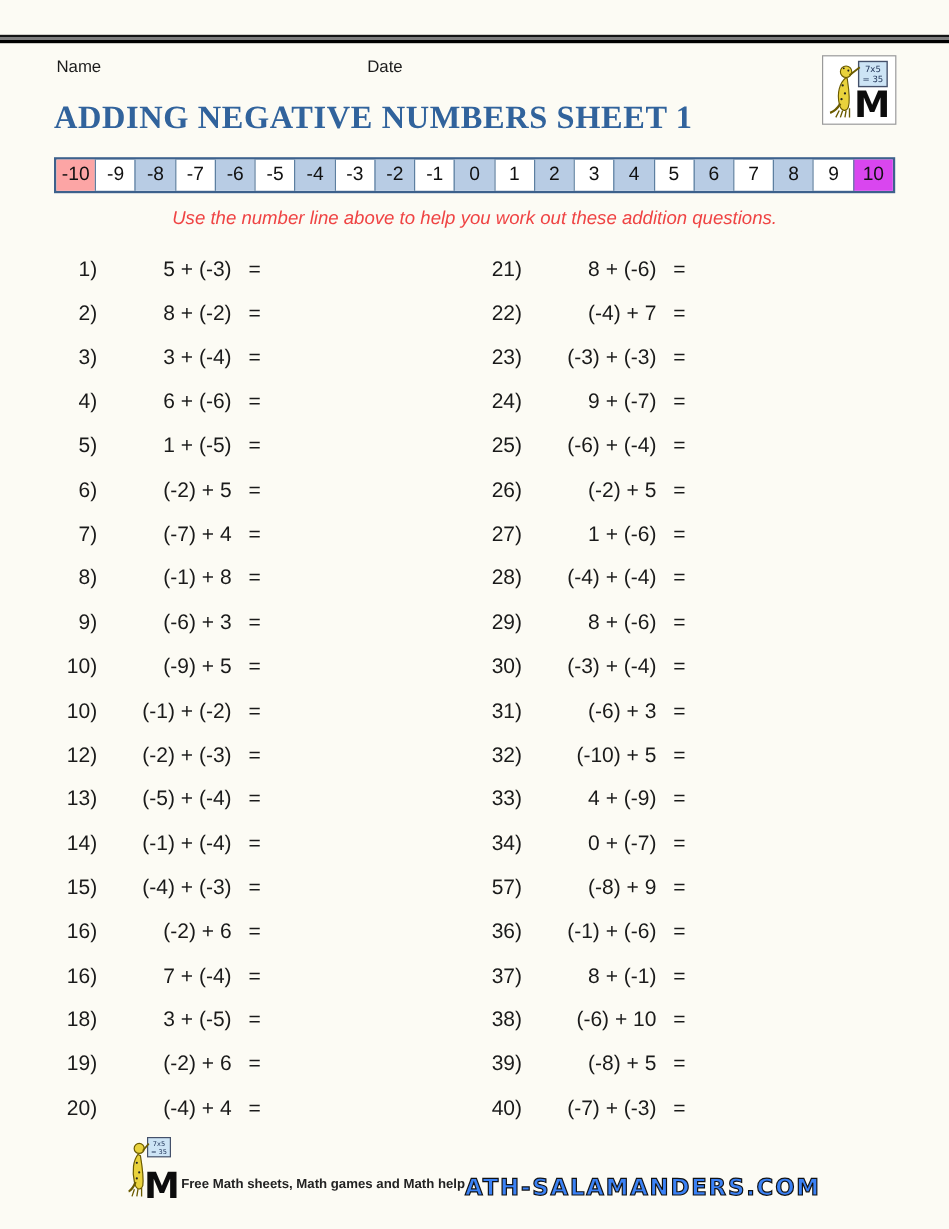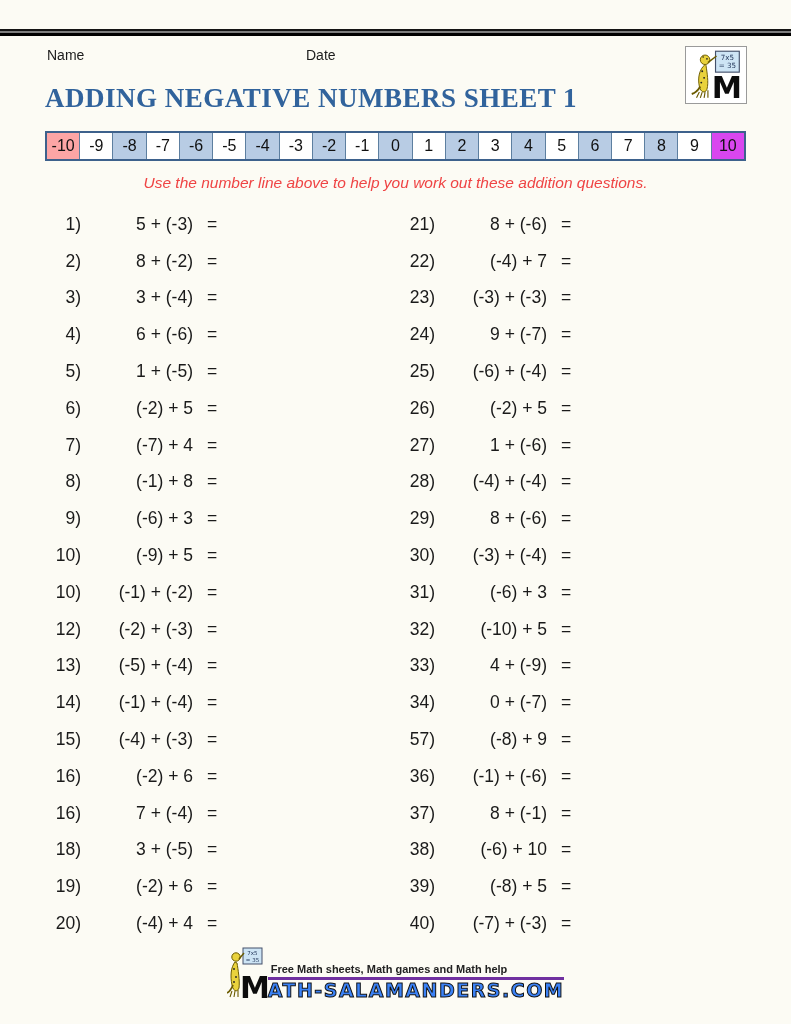--- a/index.html
+++ b/index.html
@@ -33,21 +33,21 @@
   .q-col.left  { left:45px;  width:230px; }
   .q-col.right { left:399px; width:230px; }
   .q-row { height:36.8px; display:flex; align-items:center; font-size:17.5px; color:#1a1a1a; }
   .q-num { width:36px; text-align:right; }
   .q-expr { width:106px; text-align:right; margin-left:6px; white-space:nowrap; }
   .q-eq { margin-left:14px; }
 
   .footer { position:absolute; left:0; top:946px; width:791px;
     display:flex; justify-content:center; align-items:flex-end; }
   .footer-logo { margin-right:-3px; }
-  .footer-text { display:flex; flex-direction:column; justify-content:flex-end; }
+  .footer-text { display:flex; justify-content:flex-end; }
   .tagline { font-size:11px; font-weight:bold; color:#222; padding-left:3px; white-space:nowrap; }
   .purple-rule { height:3px; background:#7030a0; margin:2px 0 1px; }
   .wordmark { font-family:"DejaVu Sans", sans-serif; font-size:19px; font-weight:bold;
     letter-spacing:1.5px; line-height:1; color:#3b82f6; -webkit-text-stroke:1px #111; white-space:nowrap; }
 </style>
 </head>
 <body style="background: rgb(252, 251, 244);">
 
 <div class="page">
 

